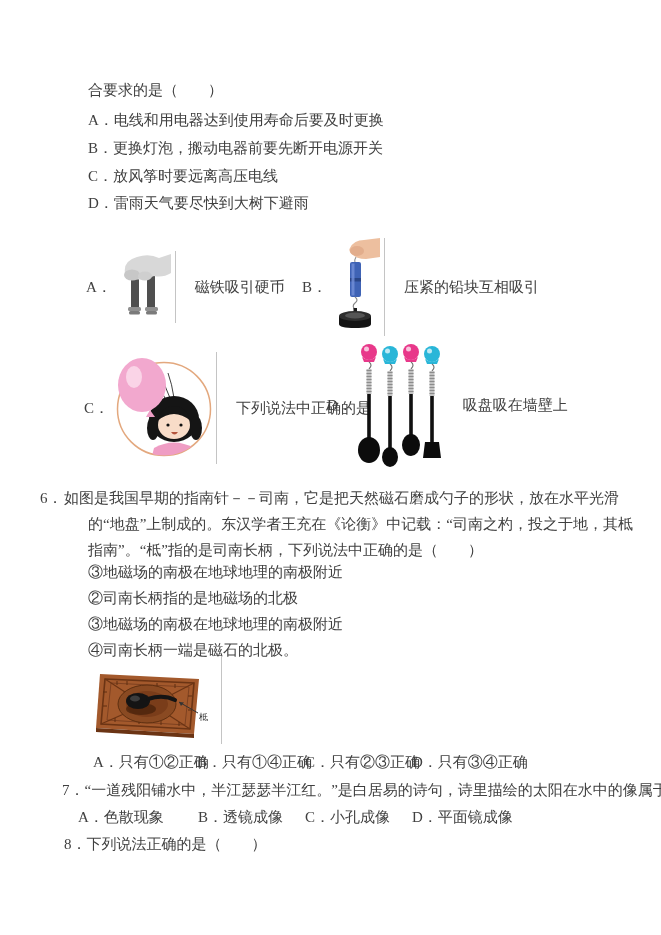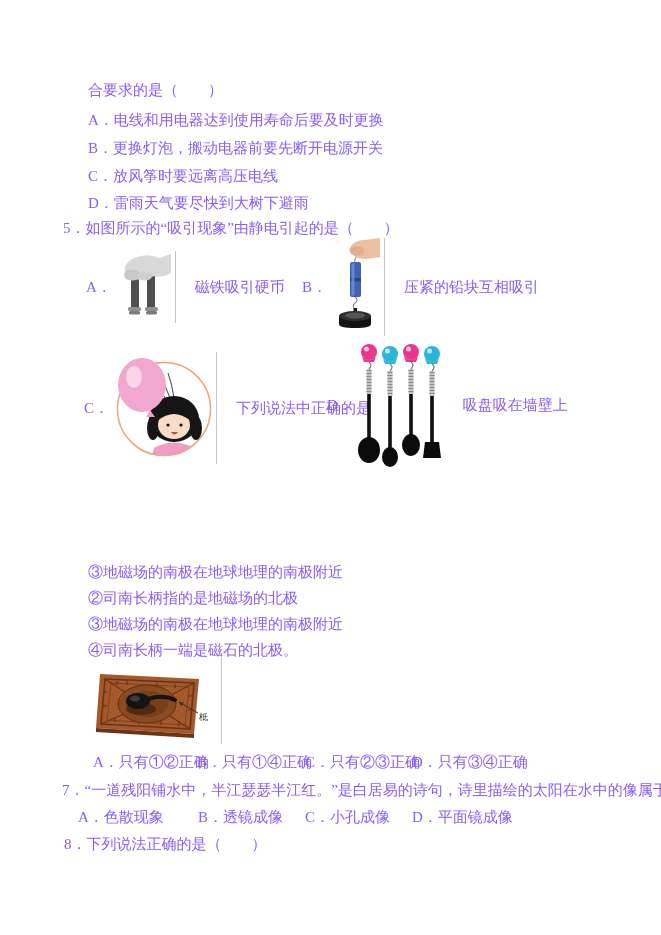--- a/index.html
+++ b/index.html
@@ -1,19 +1,19 @@
 <!DOCTYPE html>
 <html><head>
 <meta charset="utf-8">
 <style>
   html,body{margin:0;padding:0;background:#ffffff;}
   .page{
     position:relative;width:661px;height:935px;background:#ffffff;overflow:hidden;
     font-family:"Liberation Serif","DejaVu Serif",serif;
-    color:#8b5cf6;font-size:15px;
+    color:#404040;font-size:15px;
   }
   .abs{position:absolute;white-space:nowrap;line-height:19px;}
   .qnum{display:inline-block;}
   .stem-block{position:absolute;line-height:26px;padding-left:24px;text-indent:-24px;}
   .img-opt{position:absolute;display:flex;align-items:center;}
   .opt-label{margin-right:3px;flex:none;}
   .img-box{flex:none;font-size:0;line-height:0;}
   .bordered{border-right:1px solid #c4c4c4;padding-right:4px;}
   .caption{margin-left:19px;flex:none;}
   .compass-box{position:absolute;font-size:0;line-height:0;border-right:1px solid #c4c4c4;padding-right:3px;}
@@ -23,21 +23,20 @@
 <body>
 
 <div class="page">
 
   <div class="abs" style="left:88px;top:81px">合要求的是（　　）</div>
   <div class="abs" style="left:88px;top:139px"><span>B．</span><span>更换灯泡，搬动电器前要先断开电源开关</span></div>
   <div class="abs" style="left:88px;top:111px"><span>A．</span><span>电线和用电器达到使用寿命后要及时更换</span></div>
   <div class="abs" style="left:88px;top:167px"><span>C．</span><span>放风筝时要远离高压电线</span></div>
   <div class="abs" style="left:88px;top:194px"><span>D．</span><span>雷雨天气要尽快到大树下避雨</span></div>
 
-  <div class="abs" style="left:63px;top:219px"><span class="qnum">5．</span><span>如图所示的“吸引现象”由静电引起的是（　　）</span></div>
 
   <div class="img-opt" style="left:86px;top:251px;height:72px">
     <span class="opt-label">A．</span>
     <span class="img-box bordered">
       <svg width="56" height="72" viewBox="0 0 56 72">
         <path d="M16,26 Q16,14 28,14 Q40,14 40,26 L40,56 L32,56 L32,28 Q32,22 28,22 Q24,22 24,28 L24,56 L16,56 Z" fill="#4f4f4f"></path>
         <g>
           <path d="M10,22 Q8,10 22,6 Q34,2 44,7 L56,3 L56,22 Q48,27 39,25 Q29,30 18,28 Q11,27 10,22 Z" fill="#d8d8d8"></path>
           <ellipse cx="17" cy="24" rx="8" ry="5.5" fill="#c7c7c7"></ellipse>
           <ellipse cx="30" cy="25" rx="7" ry="4.5" fill="#cfcfcf"></ellipse>
@@ -158,20 +157,21 @@
           <rect x="-2.5" y="27" width="5" height="25" fill="#c2c2c2"></rect>
           <path d="M0,28 V51" stroke="#8c8c8c" stroke-width="5" stroke-dasharray="1 2" fill="none"></path>
           <rect x="-1.8" y="52" width="3.6" height="48" fill="#101010"></rect>
           <path d="M-7,98 L7,98 L9,114 L-9,114 Z" fill="#0c0c0c"></path>
         </g>
       </svg>
     </span>
     <span class="caption">吸盘吸在墙壁上</span>
   </div>
 
+  <div class="stem-block" style="left:64px;top:485px;width:552px"><span class="qnum">6．</span><span>如图是我国早期的指南针－－司南，它是把天然磁石磨成勺子的形状，放在水平光滑的“地盘”上制成的。东汉学者王充在《论衡》中记载：“司南之杓，投之于地，其柢指南”。“柢”指的是司南长柄，下列说法中正确的是（　　）</span></div>
 
   <div class="abs" style="left:88px;top:563px">③地磁场的南极在地球地理的南极附近</div>
   <div class="abs" style="left:88px;top:589px">②司南长柄指的是地磁场的北极</div>
   <div class="abs" style="left:88px;top:615px">③地磁场的南极在地球地理的南极附近</div>
   <div class="abs" style="left:88px;top:641px">④司南长柄一端是磁石的北极。</div>
 
   <div class="compass-box" style="left:95px;top:656px">
     <svg width="123" height="88" viewBox="0 0 123 88">
       <g>
         <polygon points="5,18 104,23 99,78 1,72" fill="#a3592c"></polygon>

